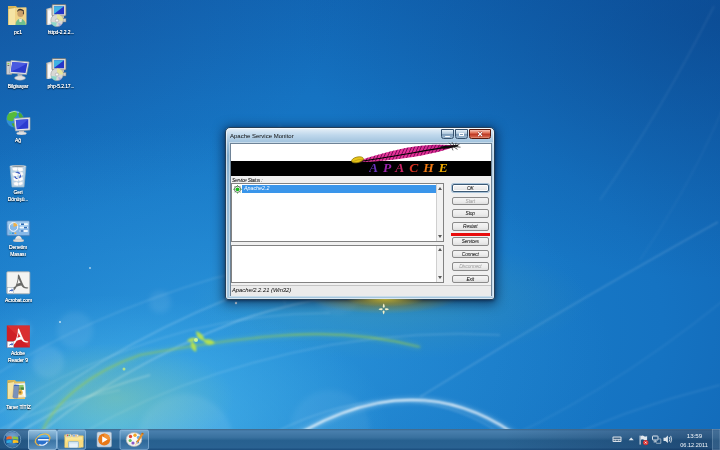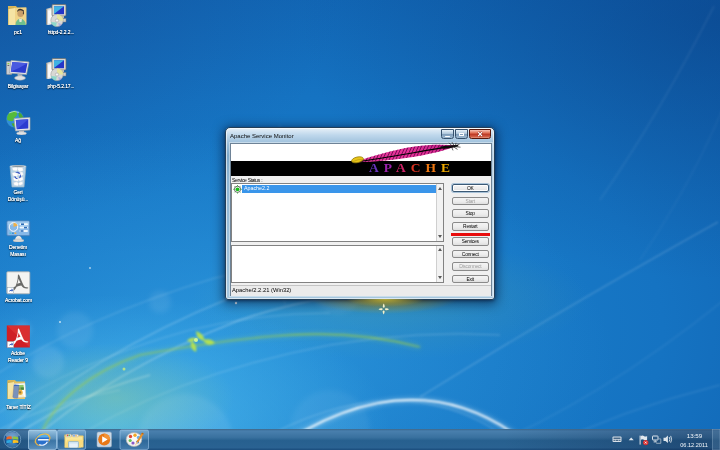--- a/index.html
+++ b/index.html
@@ -391,21 +391,21 @@
   <div style="position:absolute; left:228.8px; top:0.5px; width:13px; height:10.5px; background:linear-gradient(180deg,#e8f2fa 0%,#b0c8dc 45%,#7e9cba 52%,#9cb8d0 100%); border:1px solid #35506c; border-radius:0 0 2.5px 2.5px;">
    <div style="position:absolute;left:3.4px;top:3.2px;width:5.2px;height:3.6px;border:1px solid #fdfdfd;border-radius:0.5px;"></div>
   </div>
   <div style="position:absolute; left:242.5px; top:0.5px; width:22.5px; height:10.5px; background:linear-gradient(180deg,#f6c2b4 0%,#dd6a50 40%,#bc3823 52%,#d26048 85%,#e8a088 100%); border:1px solid #58180c; border-radius:0 0 2.5px 2.5px;">
    <svg width="21" height="9" style="position:absolute;left:0.5px;top:0.5px">
         <path d="M8.2 2.2 L12 6 M12 2.2 L8.2 6" stroke="#8c2218" stroke-width="2.4"></path>
         <path d="M8.2 2.2 L12 6 M12 2.2 L8.2 6" stroke="#ffffff" stroke-width="1.2"></path>
       </svg>
   </div>
 
-  <div id="client" style="position:absolute; left:3.5px; top:14.5px; width:262px; height:153.5px; background:#f0f0f0; border:1px solid #6e8397; box-shadow:0 0 0 1px rgba(255,255,255,0.4);">
+  <div id="client" style="position:absolute; left:3.5px; top:14.5px; width:262px; height:153.5px; background:#f0f0f0; border:1px solid #6e8397; box-shadow:0 0 0 1px rgba(255,255,255,0.4);font-style:italic;">
 
     <div style="position:absolute;left:0;top:0;width:260px;height:17px;background:#fff;"></div>
     <div style="position:absolute;left:0;top:17px;width:260px;height:15px;background:#000;"></div>
     <svg width="120" height="26" viewBox="0 0 120 26" style="position:absolute;left:118px;top:-3px;overflow:visible">
       <defs>
         <linearGradient id="fe" x1="0" y1="1" x2="1" y2="0">
           <stop offset="0%" stop-color="#e03898"></stop>
             <stop offset="55%" stop-color="#e83098"></stop>
             <stop offset="100%" stop-color="#c02088"></stop>
         </linearGradient>

